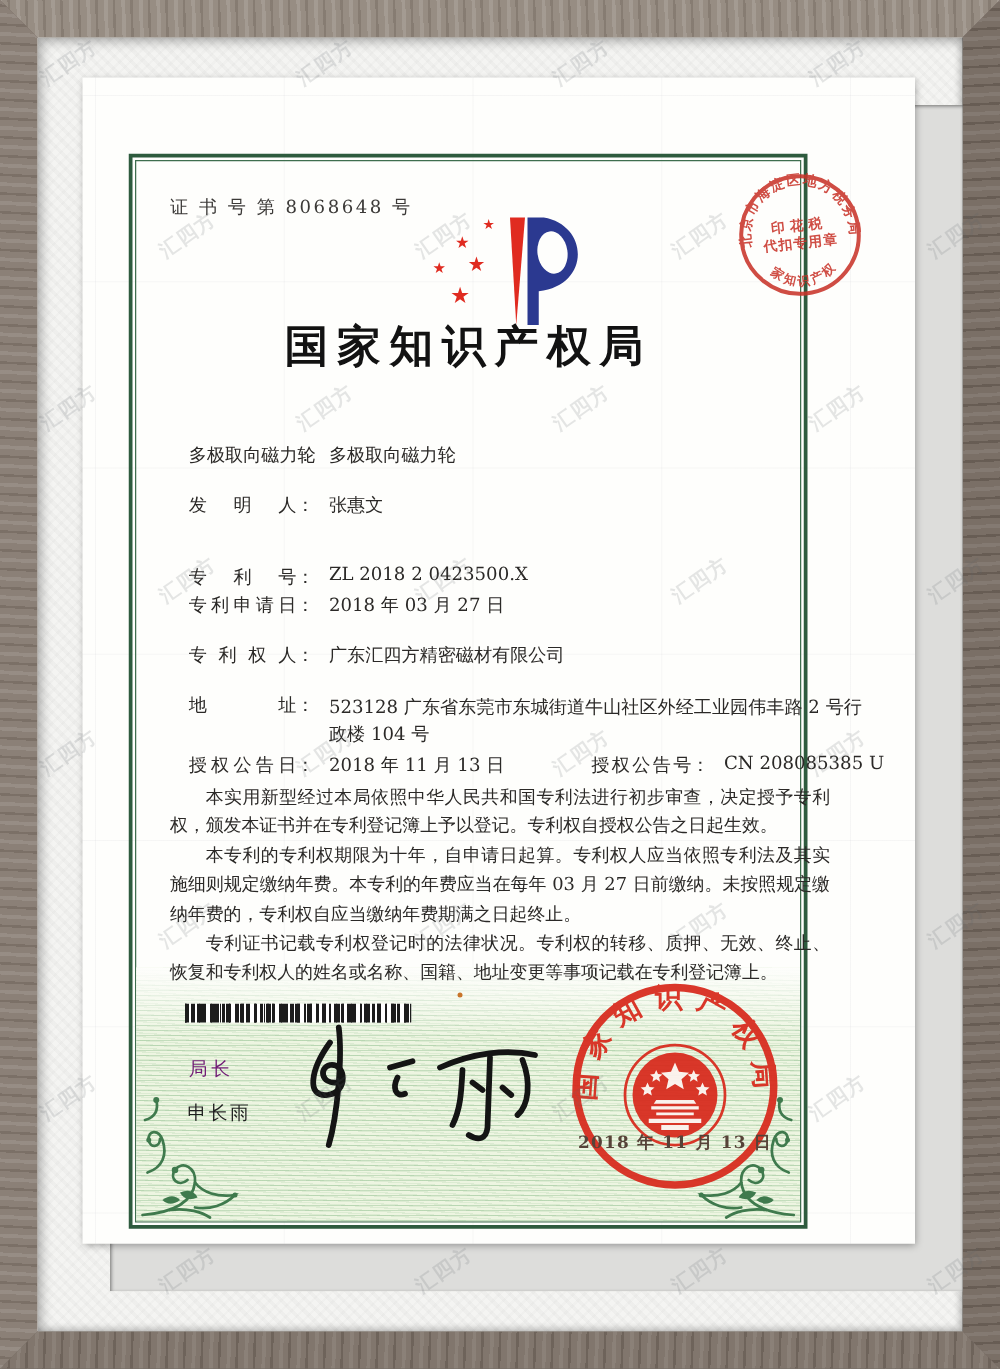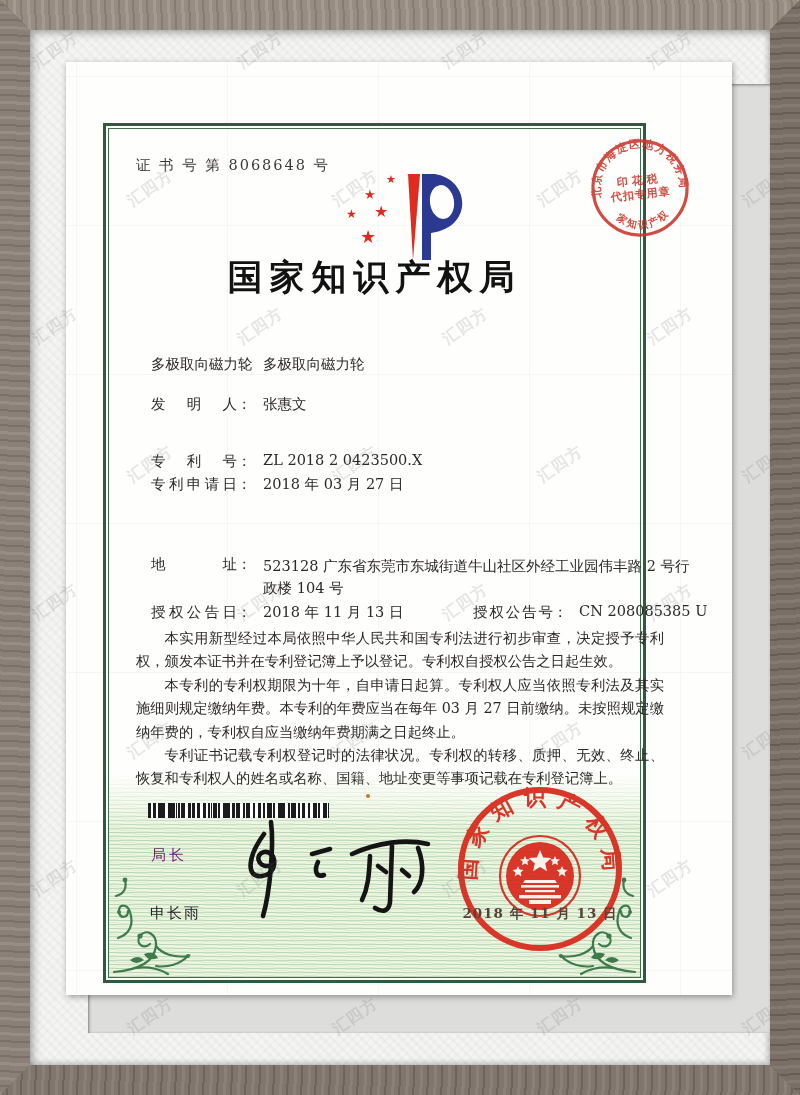--- a/index.html
+++ b/index.html
@@ -72,21 +72,21 @@
     repeating-linear-gradient(90deg,#1c1c1c 0 1px,rgba(0,0,0,0) 1px 7px),
     repeating-linear-gradient(90deg,#1c1c1c 0 3px,rgba(0,0,0,0) 3px 11px),#fff;}
   .barcode-dot{position:absolute;left:260px;top:668px;width:4px;height:4px;border-radius:50%;
     background:#c8742a;}
   .footer-page{position:absolute;left:0;top:820px;width:100%;text-align:center;
     font-size:13px;letter-spacing:1px;color:#333;}
   
   .sig-title{position:absolute;left:45px;top:720px;font-size:15px;letter-spacing:3px;color:#701a75;
     font-family:"DejaVu Sans","Liberation Sans",sans-serif;}
   .sig-name{position:absolute;left:44px;top:755px;font-size:15px;letter-spacing:2px;color:#1f1f1f;
-    font-family:Liberation Serif, serif;margin-top:23px;}
+    font-family:Liberation Serif, serif;}
   .sig-hand{position:absolute;left:112px;top:688px;}
   
   .seal{position:absolute;left:349px;top:658px;width:170px;height:170px;opacity:.93;}
   .tax-stamp{position:absolute;left:482px;top:10px;width:104px;height:104px;opacity:.88;
     transform:rotate(-6deg);}
   
   .ornament{position:absolute;bottom:4px;width:86px;height:100px;}
   .ornament.left{left:4px;}
   .ornament.right{right:4px;transform:scaleX(-1);}
   
@@ -183,20 +183,24 @@
             <span class="field-label">发明人</span><span class="field-colon">：</span>
             <span class="field-value">张惠文</span>
           </div>
           <div class="field" style="top:326px;">
             <span class="field-label">专利号</span><span class="field-colon">：</span>
             <span class="field-value">ZL 2018 2 0423500.X</span>
           </div>
           <div class="field" style="top:349px;">
             <span class="field-label">专利申请日</span><span class="field-colon">：</span>
             <span class="field-value">2018 年 03 月 27 日</span>
+          </div>
+          <div class="field" style="top:389px;">
+            <span class="field-label">专利权人</span><span class="field-colon">：</span>
+            <span class="field-value">广东汇四方精密磁材有限公司</span>
           </div>
           <div class="field" style="top:429px;">
             <span class="field-label">地址</span><span class="field-colon">：</span>
             <span class="field-value wrap">523128 广东省东莞市东城街道牛山社区外经工业园伟丰路 2 号行政楼 104 号</span>
           </div>
 
           <div class="field" style="top:477px;width:545px;">
             <span class="field-label">授权公告日</span><span class="field-colon">：</span>
             <span class="field-value">2018 年 11 月 13 日</span>
             <span class="grant-no">

